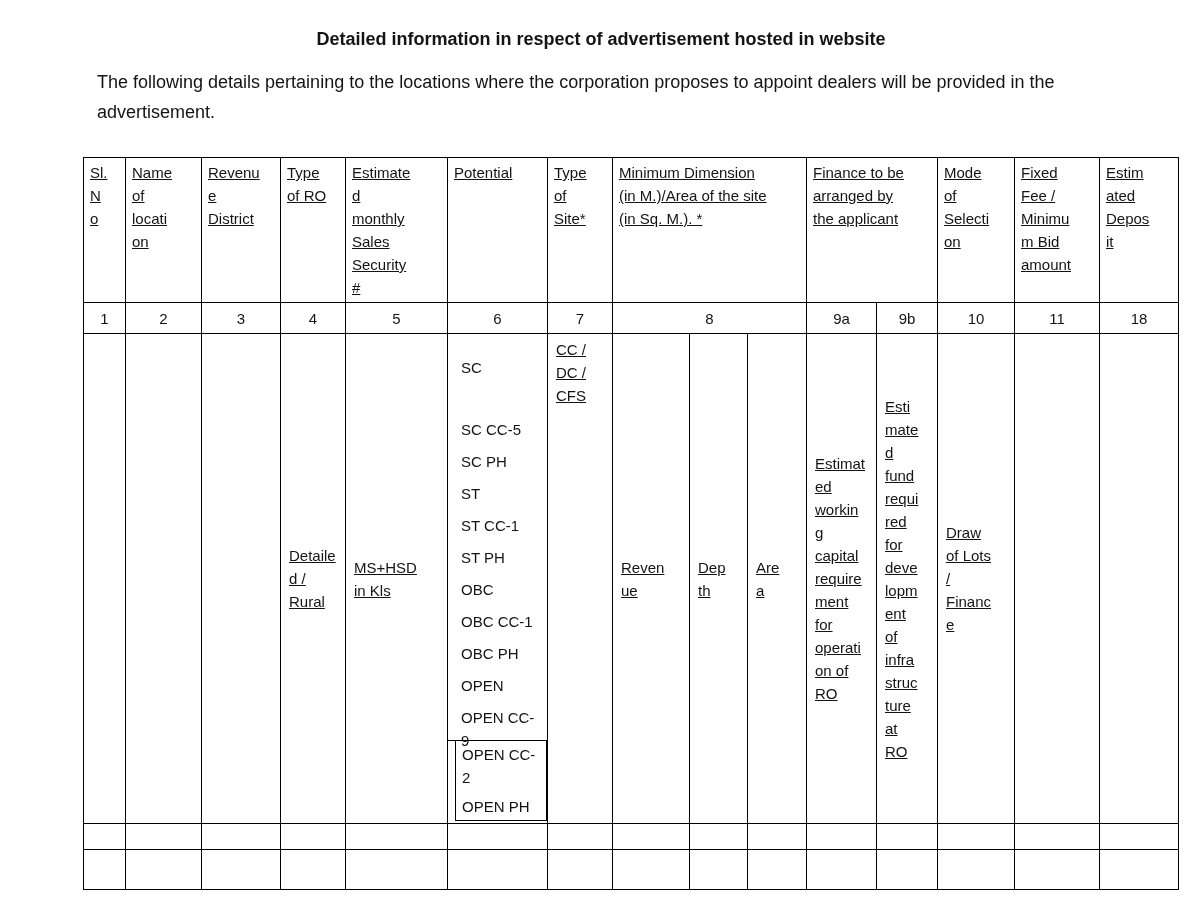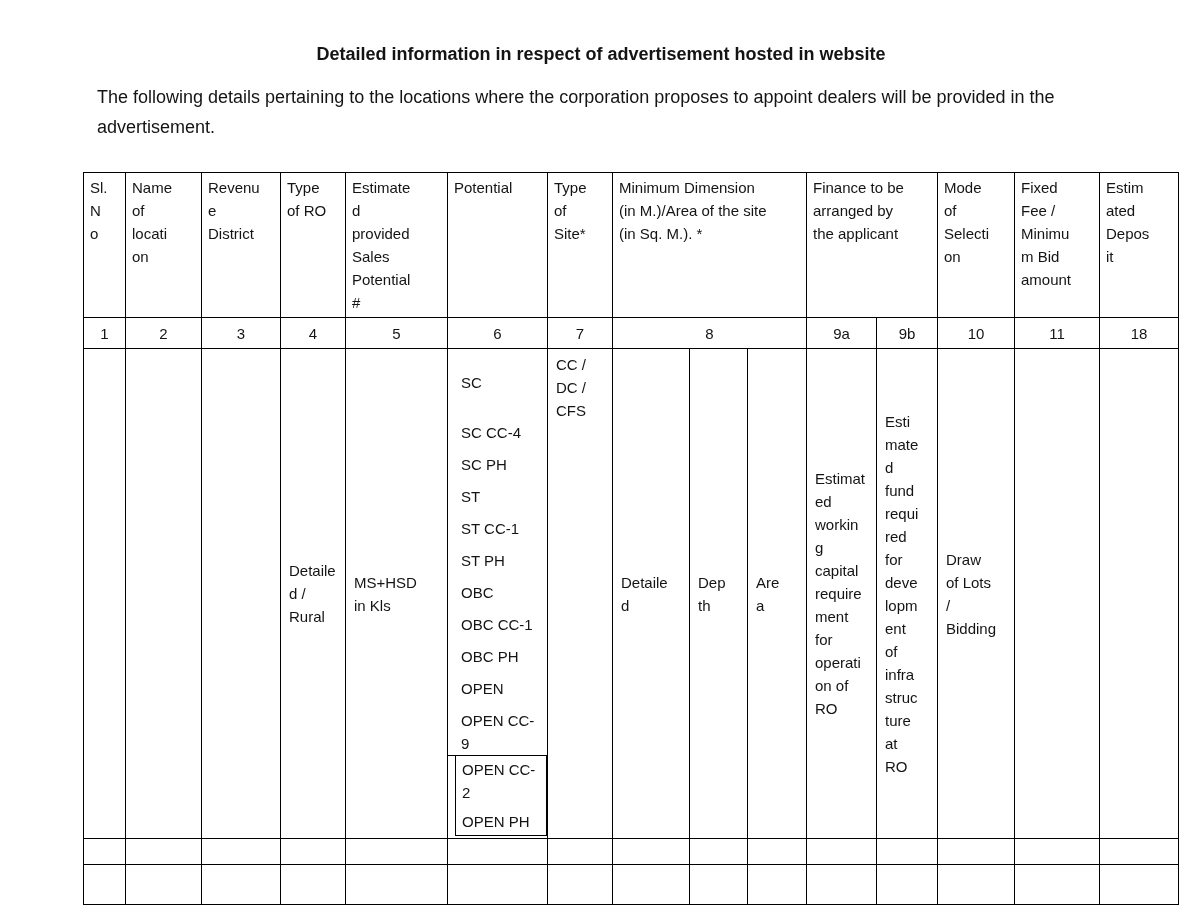--- a/index.html
+++ b/index.html
@@ -3,21 +3,21 @@
 <meta charset="utf-8">
 <style>
   * { box-sizing: border-box; }
   html, body { margin: 0; padding: 0; background: #ffffff; }
   body {
     width: 1202px; height: 918px; overflow: hidden;
     font-family: "Liberation Sans", "DejaVu Sans", sans-serif;
     color: #141414;
   }
   .doc-title {
-    margin-top: 44px;
+    margin-top: 29px;
     text-align: center;
     font-size: 18px;
     font-weight: bold;
   }
   .intro {
     margin: 17px 0 0 97px;
     width: 960px;
     font-size: 18px;
     line-height: 30px;
   }
@@ -42,21 +42,21 @@
   tr.rh  { height: 140px; }
   tr.rn  { height: 31px; }
   tr.rb  { height: 490px; }
   tr.re1 { height: 26px; }
   tr.re2 { height: 40px; }
 
   tr.rn td { text-align: center; padding: 2px; vertical-align: middle; }
   tr.rb td { vertical-align: middle; padding-left: 8px; }
   tr.rb td.top { vertical-align: top; padding-top: 4px; }
 
-  .bw { overflow-wrap: break-word; word-wrap: break-word; }
+  .bw { overflow-wrap: break-word; word-wrap: break-word; text-decoration: underline; }
   .mw19{max-width:19px}.mw24{max-width:24px}.mw30{max-width:30px}.mw34{max-width:34px}
   .mw36{max-width:36px}.mw40{max-width:40px}.mw42{max-width:42px}.mw45{max-width:45px}
   .mw48{max-width:48px}.mw50{max-width:50px}.mw51{max-width:51px}.mw56{max-width:56px}
   .mw64{max-width:64px}.mw70{max-width:70px}.mw100{max-width:100px}
   .mw150{max-width:150px}
 
   
   td.cat-cell { padding: 0 !important; vertical-align: top !important; }
   .cat-box1 {
     height: 407px;
@@ -71,21 +71,21 @@
     padding: 2px 4px 0 6px;
   }
   .cat-item {
     font-size: 15px;
     line-height: 23px;
     margin-bottom: 9px;
     max-width: 76px;
     overflow-wrap: break-word;
     word-wrap: break-word;
   }
-  .cat-box1 .cat-item:first-child { margin-bottom: 27px; }
+  .cat-box1 .cat-item:first-child { margin-bottom: 39px; }
   .cat-box2 .cat-item { margin-bottom: 6px; }
 </style>
 </head>
 <body>
 
 <div class="doc-title">Detailed information in respect of advertisement hosted in website</div>
 
 <div class="intro">The following details pertaining to the locations where the corporation proposes to appoint dealers will be provided in the advertisement.</div>
 
 <table class="adv">
@@ -115,21 +115,21 @@
     <td>
           <div class="bw mw42">Name of location</div>
         </td>
     <td>
           <div class="bw mw56">Revenue District</div>
         </td>
     <td>
           <div class="bw mw45">Type of RO</div>
         </td>
     <td>
-          <div class="bw mw64">Estimated provided Sales Potential #</div>
+          <div class="bw mw64">Estimated monthly Sales Security #</div>
         </td>
     <td>
           <div class="bw">Potential</div>
         </td>
     <td>
           <div class="bw mw40">Type of Site*</div>
         </td>
     <td colspan="3">
           <div class="bw mw150">Minimum Dimension (in M.)/Area of the site (in Sq. M.). *</div>
         </td>
@@ -169,56 +169,56 @@
     <td></td>
     <td>
           <div class="bw mw48">Detailed / Rural</div>
         </td>
     <td>
           <div class="bw mw70">MS+HSD in Kls</div>
         </td>
     <td class="cat-cell">
       <div class="cat-box1">
         <div class="cat-item">SC</div>
-        <div class="cat-item">SC CC-4</div>
+        <div class="cat-item">SC CC-5</div>
         <div class="cat-item">SC PH</div>
         <div class="cat-item">ST</div>
         <div class="cat-item">ST CC-1</div>
         <div class="cat-item">ST PH</div>
         <div class="cat-item">OBC</div>
         <div class="cat-item">OBC CC-1</div>
         <div class="cat-item">OBC PH</div>
         <div class="cat-item">OPEN</div>
         <div class="cat-item">OPEN CC-9</div>
       </div>
       <div class="cat-box2">
         <div class="cat-item">OPEN CC-2</div>
         <div class="cat-item">OPEN PH</div>
       </div>
     </td>
     <td class="top">
           <div class="bw mw36">CC / DC / CFS</div>
         </td>
     <td>
-          <div class="bw mw48">Detailed</div>
+          <div class="bw mw48">Revenue</div>
         </td>
     <td>
           <div class="bw mw30">Depth</div>
         </td>
     <td>
           <div class="bw mw24">Area</div>
         </td>
     <td>
           <div class="bw mw50">Estimated working capital requirement for operation of RO</div>
         </td>
     <td>
           <div class="bw mw34">Estimated fund required for development of infrastructure at RO</div>
         </td>
     <td>
-          <div class="bw mw51">Draw of Lots / Bidding</div>
+          <div class="bw mw51">Draw of Lots / Finance</div>
         </td>
     <td></td>
     <td></td>
   </tr>
 
   <tr class="re1">
     <td></td>
         <td></td>
     <td></td>
         <td></td>

